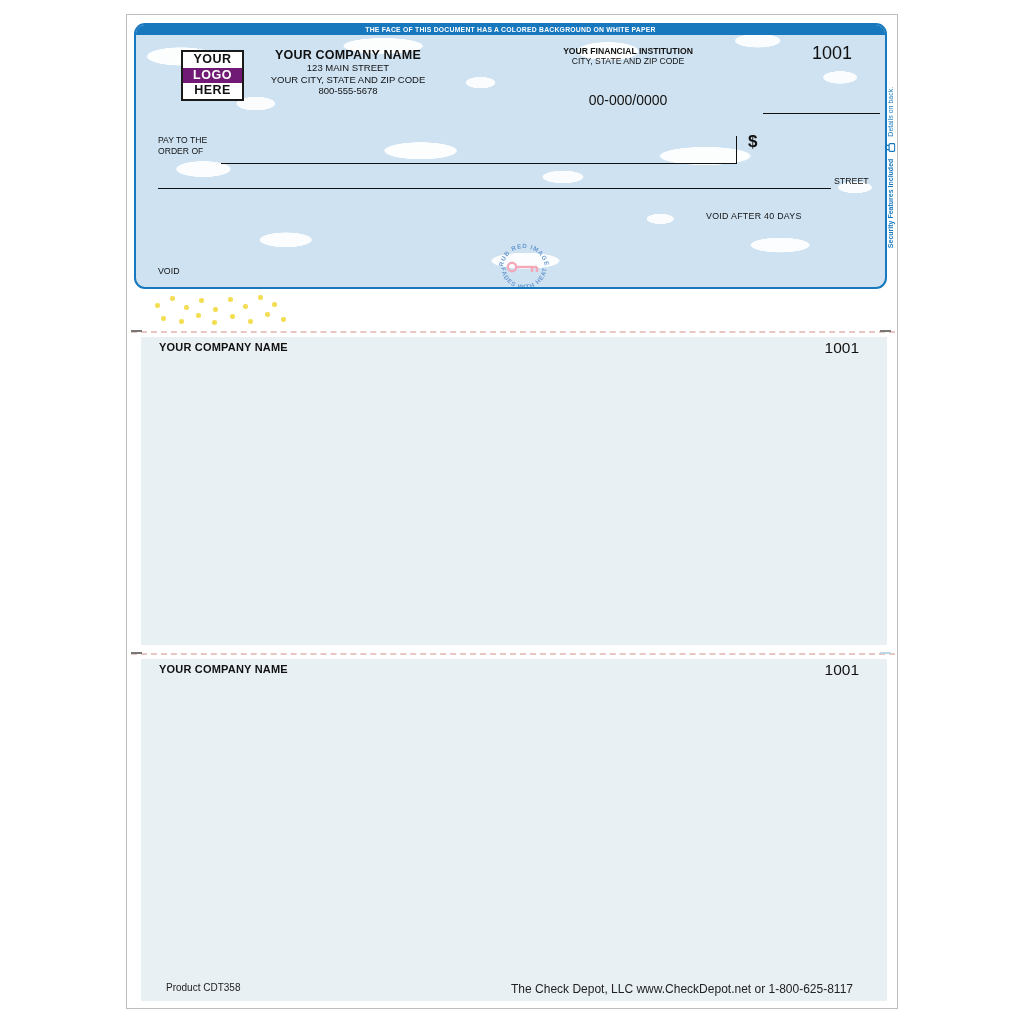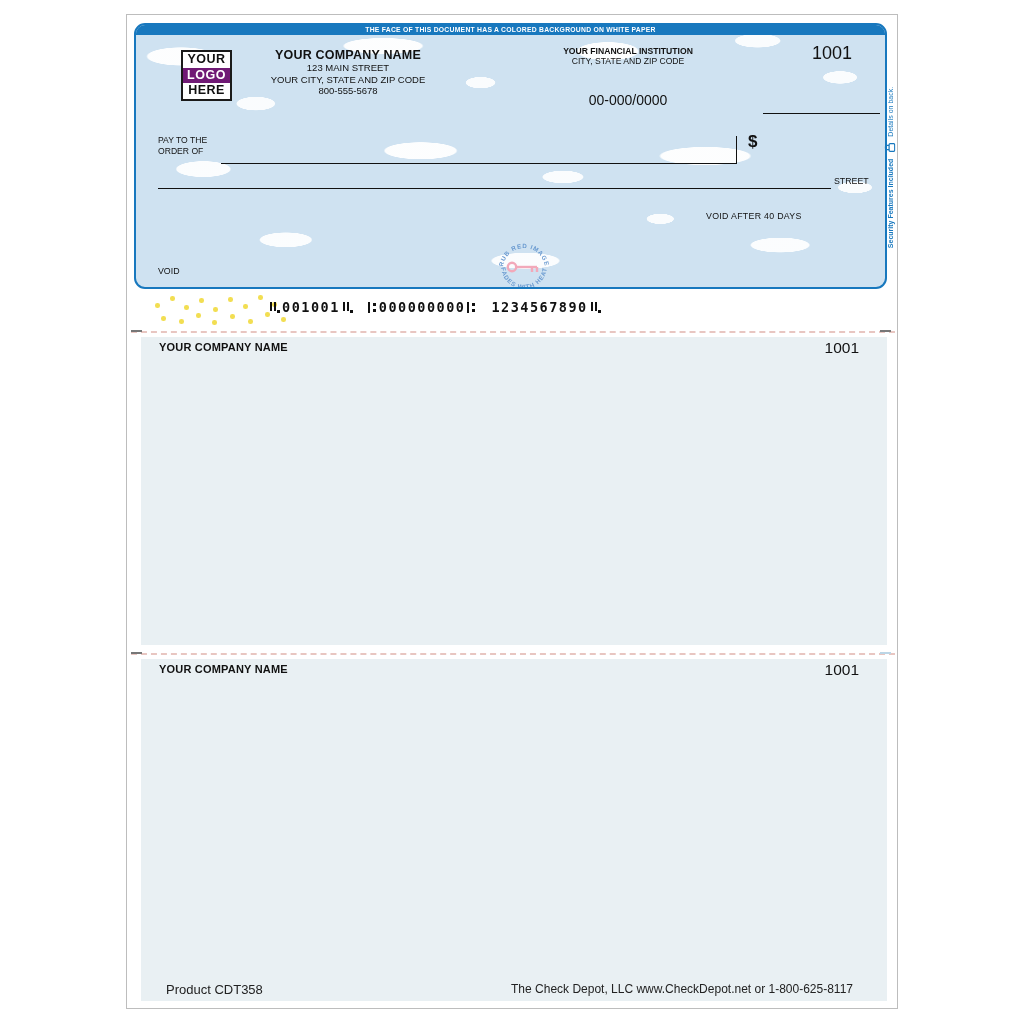--- a/index.html
+++ b/index.html
@@ -23,21 +23,21 @@
       radial-gradient(ellipse 80px 16px at 76% 50%, rgba(255,255,255,.95) 55%, rgba(255,255,255,0) 58%),
       radial-gradient(ellipse 30px 10px at 96% 62%, rgba(255,255,255,.9) 55%, rgba(255,255,255,0) 58%),
       radial-gradient(ellipse 46px 13px at 20% 82%, rgba(255,255,255,.92) 55%, rgba(255,255,255,0) 58%),
       radial-gradient(ellipse 60px 14px at 52% 90%, rgba(255,255,255,.92) 55%, rgba(255,255,255,0) 58%),
       radial-gradient(ellipse 52px 13px at 86% 84%, rgba(255,255,255,.92) 55%, rgba(255,255,255,0) 58%),
       radial-gradient(ellipse 24px 9px  at 70% 74%, rgba(255,255,255,.9) 55%, rgba(255,255,255,0) 58%);
   }
   #banner { position:absolute; left:0; top:0; width:100%; height:10px; background:#1878be; color:#fff;
     font-size:6.8px; font-weight:bold; text-align:center; line-height:10px; letter-spacing:.25px; }
 
-  .logo-box { position:absolute; left:45px; top:25px; width:51px; height:51px; border:2px solid #1a1a1a; background:#fff; text-align:center; }
+  .logo-box { position:absolute; left:45px; top:25px; width:63px; height:51px; border:2px solid #1a1a1a; background:#fff; text-align:center; }
   .logo-box div { font-size:12.5px; font-weight:bold; line-height:15.6px; color:#111; letter-spacing:.5px; }
   .logo-box .inv { background:#701a75; color:#fff; }
 
   .company-block { position:absolute; left:112px; top:23px; width:200px; text-align:center; color:#111; }
   .company-name { font-size:12.5px; font-weight:bold; letter-spacing:.2px; }
   .company-line { font-size:9.5px; line-height:11.5px; }
 
   .bank-block { position:absolute; left:392px; top:21px; width:200px; text-align:center; color:#111; }
   .bank-name { font-size:8.6px; font-weight:bold; }
   .bank-line { font-size:8.6px; line-height:10px; }
@@ -76,21 +76,21 @@
   .sym-transit::before { content:""; position:absolute; left:0; top:1px; width:2px; height:11px; background:#111; }
   .sym-transit::after  { content:""; position:absolute; left:5px; top:2px; width:3px; height:3px; background:#111; box-shadow:0 6px 0 #111; }
 
   
   .perf { position:absolute; left:4px; width:764px; border-top:2px dashed #e8c6c1; }
   .perf-end { position:absolute; width:11px; height:2.4px; background:#777; }
   .stub { position:absolute; left:14px; width:746px; background:#e9f0f3; }
   .stub-head { position:absolute; left:18px; top:4px; font-size:11px; font-weight:bold; color:#111; letter-spacing:.2px; }
   .stub-num { position:absolute; right:28px; top:2px; font-size:15.5px; color:#111; }
 
-  .footer-left  { position:absolute; left:39px;  top:967px; font-size:13px; color:#222; }
+  .footer-left  { position:absolute; left:39px;  top:967px; font-size:10px; color:#222; }
   .footer-right { position:absolute; right:44px; top:967px; font-size:12px; color:#222; }
 </style>
 </head>
 <body>
 
 <div id="sheet">
 
   <div id="check">
     <div id="banner">THE FACE OF THIS DOCUMENT HAS A COLORED BACKGROUND ON WHITE PAPER</div>
 
@@ -171,36 +171,20 @@
     <i style="left:10px;top:22px"></i>
       <i style="left:28px;top:25px"></i>
       <i style="left:45px;top:19px"></i>
     <i style="left:61px;top:26px"></i>
       <i style="left:79px;top:20px"></i>
       <i style="left:97px;top:25px"></i>
     <i style="left:114px;top:18px"></i>
       <i style="left:130px;top:23px"></i>
   </div>
 
-  <div class="micr">
-    <span class="micr-group">
-      <span class="sym sym-onus"></span>
-        <span>001001</span>
-        <span class="sym sym-onus"></span>
-    </span>
-    <span class="micr-group">
-      <span class="sym sym-transit"></span>
-        <span>000000000</span>
-        <span class="sym sym-transit"></span>
-    </span>
-    <span class="micr-group">
-      <span>1234567890</span>
-        <span class="sym sym-onus"></span>
-    </span>
-  </div>
 
   <div class="perf" style="top:316px"></div>
   <div class="perf-end" style="left:4px;top:315px"></div>
   <div class="perf-end" style="left:753px;top:315px"></div>
 
   <div class="stub" style="top:322px;height:308px">
     <div class="stub-head">YOUR COMPANY NAME</div>
     <div class="stub-num">1001</div>
   </div>
 

